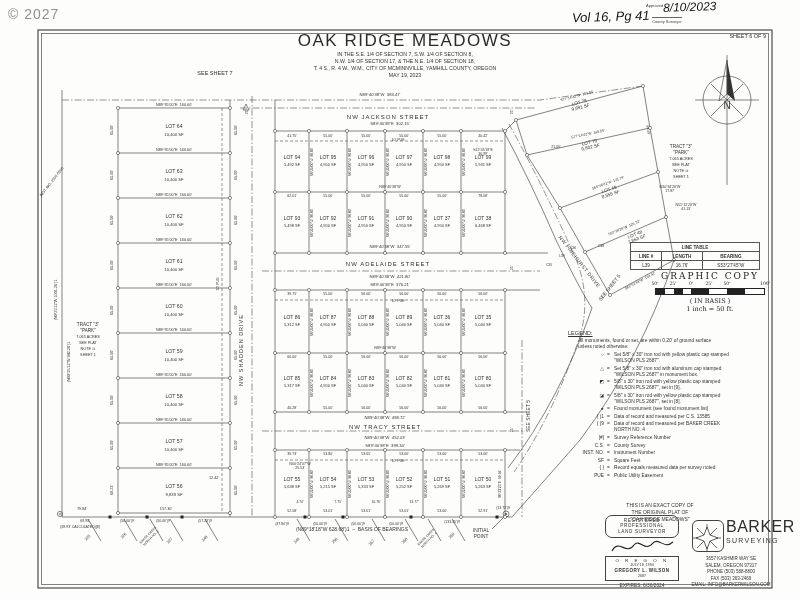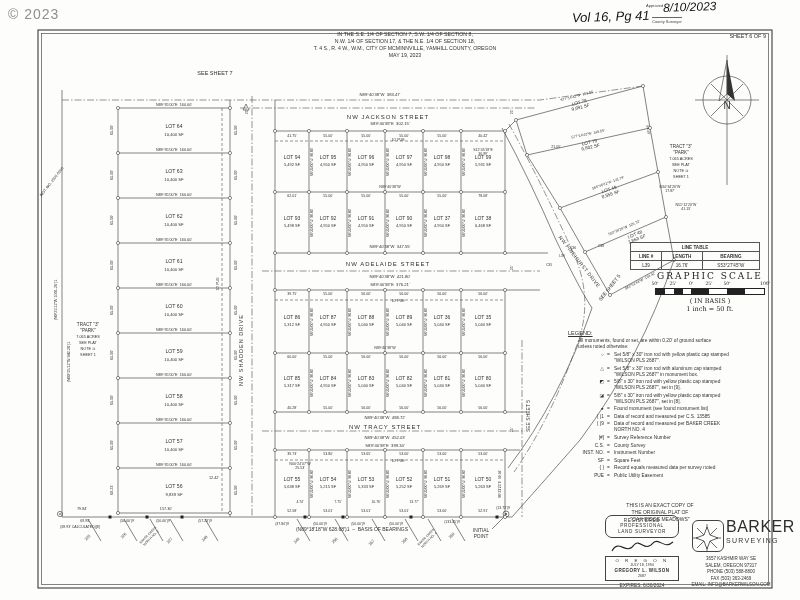--- a/index.html
+++ b/index.html
@@ -236,28 +236,29 @@
           <rect x="145.5" y="515.5" width="3" height="3" fill="#222"></rect>
           <rect x="180.5" y="515.5" width="3" height="3" fill="#222"></rect>
           <rect x="303.5" y="515.5" width="3" height="3" fill="#222"></rect>
           <rect x="341.5" y="515.5" width="3" height="3" fill="#222"></rect>
           <rect x="409.5" y="515.5" width="3" height="3" fill="#222"></rect>
           <rect x="495.5" y="515.5" width="3" height="3" fill="#222"></rect>
         </g>
     </g>
   </svg>
 
-  <div class="abs" id="copyright">© 2023</div>
+  <div class="abs" id="copyright">© 2027</div>
   <div class="abs hand" id="vol">Vol 16, Pg 41</div>
   <div class="abs" id="approved-label">Approved</div>
   <div class="abs hand" id="approved-date">8/10/2023</div>
   <div class="abs" id="county">County Surveyor</div>
   <div class="abs" id="sheet-no">SHEET 6 OF 9</div>
 
   <div class="abs" id="title-block">
+    <div id="title-main">OAK RIDGE MEADOWS</div>
     <div class="sub">IN THE S.E. 1/4 OF SECTION 7, S.W. 1/4 OF SECTION 8,</div>
     <div class="sub">N.W. 1/4 OF SECTION 17, &amp; THE N.E. 1/4 OF SECTION 18,</div>
     <div class="sub">T. 4 S., R. 4 W., W.M., CITY OF MCMINNVILLE, YAMHILL  COUNTY, OREGON</div>
     <div class="sub">MAY 19, 2023</div>
   </div>
 
   <table id="ltable">
     <tbody>
         <tr>
           <th colspan="3">LINE TABLE</th>
@@ -269,21 +270,21 @@
     </tr>
     <tr>
       <td>L39</td>
       <td>16.76'</td>
       <td>S53°27'45"W</td>
     </tr>
   </tbody>
     </table>
 
   <div class="abs" id="scaleblk">
-    <div id="scale-title">GRAPHIC SCALE</div>
+    <div id="scale-title">GRAPHIC COPY</div>
     <div class="sticks">
       <span style="left:7px">50'</span>
       <span style="left:25px">25'</span>
       <span style="left:43px">0'</span>
       <span style="left:61px">25'</span>
       <span style="left:79px">50'</span>
       <span style="left:117px">100'</span>
     </div>
     <div id="sbar">
       <div class="sb" style="width:9px"></div>

